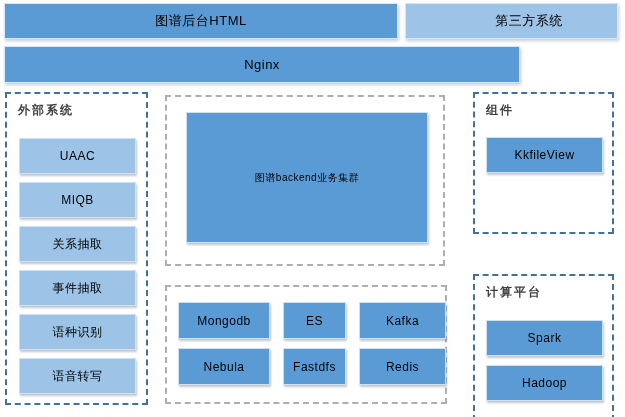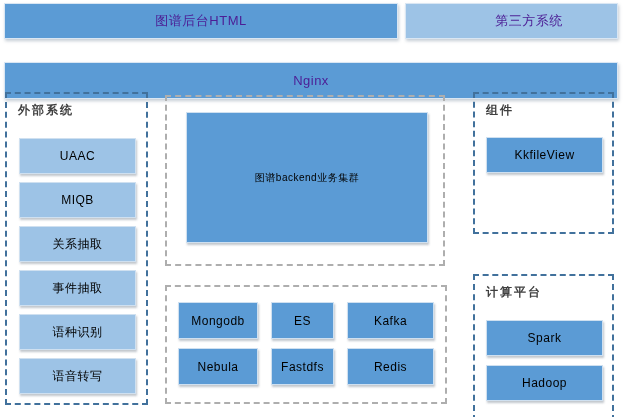--- a/index.html
+++ b/index.html
@@ -12,33 +12,33 @@
     background: #ffffff;
     overflow: hidden;
   }
 
   
   .bar {
     position: absolute;
     display: flex;
     align-items: center;
     justify-content: center;
-    color: #4c1d95;
+    color: #000000;
     font-size: 13px;
     border: 1px solid #d9e6f3;
     box-shadow: 1px 2px 3px rgba(110,130,150,0.40);
     box-sizing: border-box;
     letter-spacing: 0.5px;
   }
   .bar.medium { background: #5b9bd5; }
   .bar.light  { background: #9dc3e6; }
 
   #bar-html  { left: 4px;   top: 3px;  width: 394px; height: 36px; }
   #bar-third { left: 405px; top: 3px;  width: 213px; height: 36px; padding-left: 35px; }
-  #bar-nginx { left: 4px;   top: 46px; width: 614px; height: 37px; margin-top: 16px; }
+  #bar-nginx { left: 4px;   top: 46px; width: 516px; height: 37px; }
 
   
   .section {
     position: absolute;
     border: 2px dashed #41719c;
     box-sizing: border-box;
     background: transparent;
   }
   .section.gray { border-color: #aeaeae; }
 
@@ -92,21 +92,21 @@
 
   .mw-row {
     position: absolute;
     left: 11px;
     display: flex;
     gap: 13px;
   }
   #mw-row-0 { top: 15px; }
   #mw-row-1 { top: 61px; }
   .mw-row .node { height: 37px; }
-  .mw-w0 { width: 80px; }
+  .mw-w0 { width: 92px; }
   .mw-w1 { width: 63px; }
   .mw-w2 { width: 87px; }
 
   .side-list {
     position: absolute;
     left: 11px;
     display: flex;
     flex-direction: column;
     gap: 9px;
   }

